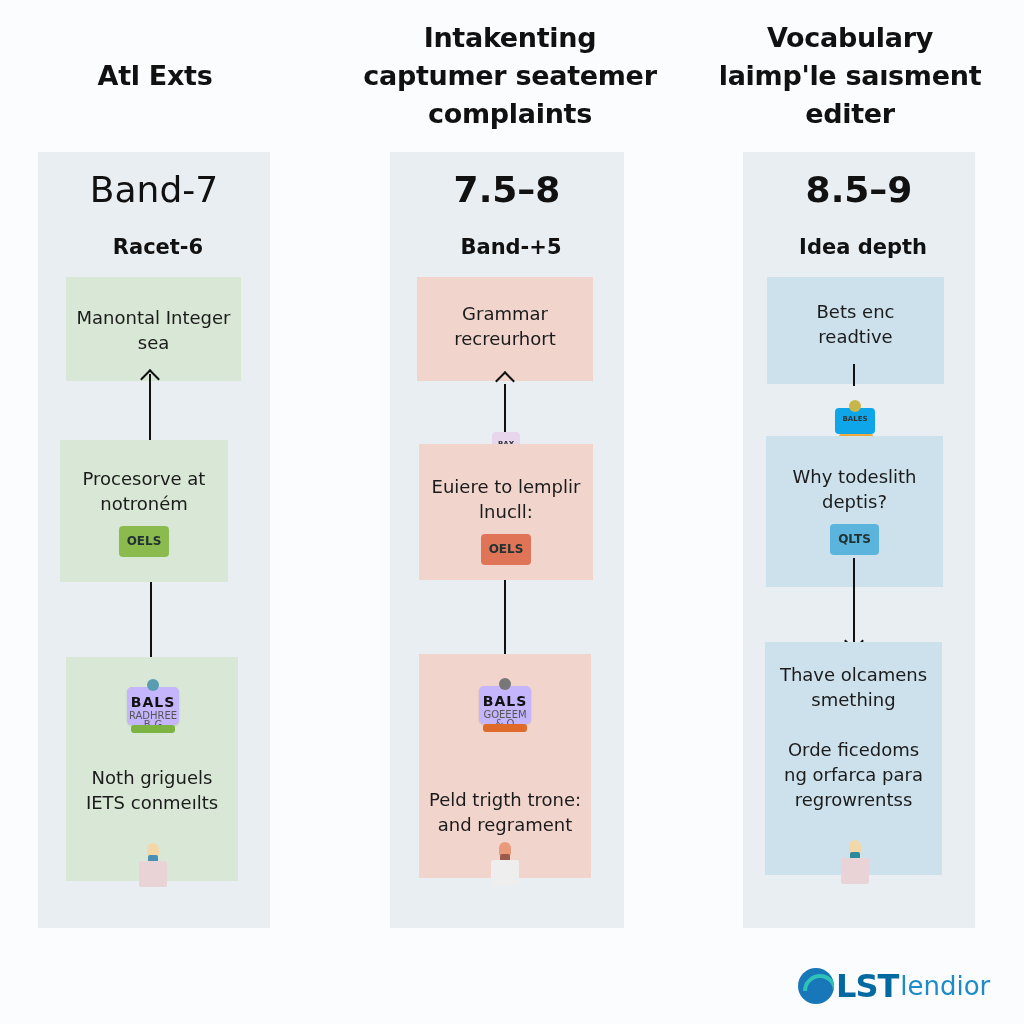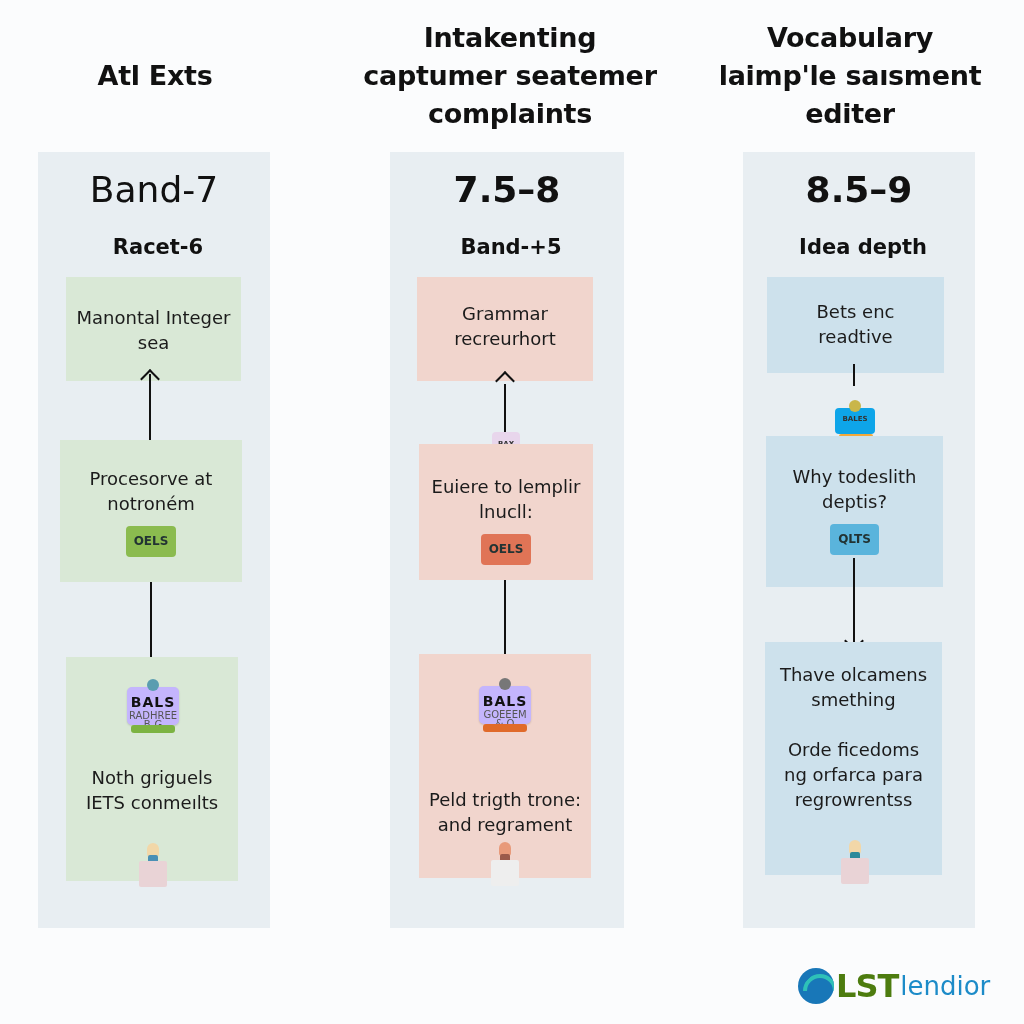--- a/index.html
+++ b/index.html
@@ -37,21 +37,21 @@
   .small-tag { position: absolute; border-radius: 4px; text-align: center; font-size: 7px; font-weight: bold; color: #333; }
 
   .fig { position: absolute; width: 28px; height: 44px; }
   .fig .head { position: absolute; left: 8px; top: 0; width: 12px; height: 14px; border-radius: 6px 6px 3px 3px; }
   .fig .body { position: absolute; left: 0; top: 18px; width: 28px; height: 26px; background: #e9d3d6; border-radius: 2px; }
   .fig .neck { position: absolute; left: 9px; top: 12px; width: 10px; height: 8px; border-radius: 2px; }
 
   .logo { position: absolute; left: 798px; top: 966px; height: 40px; display: flex; align-items: center; }
   .logo-mark { width: 36px; height: 36px; border-radius: 50%; background: #1877b8; position: relative; overflow: hidden; }
   .logo-mark::before { content: ""; position: absolute; left: 5px; top: 6px; width: 26px; height: 26px; border-radius: 50%; border: 4px solid #2ec1b8; border-bottom-color: transparent; border-left-color: transparent; transform: rotate(-45deg); }
-  .logo-strong { font-weight: bold; font-size: 32px; color: #4d7c0f; letter-spacing: -1px; margin-left: 2px; }
+  .logo-strong { font-weight: bold; font-size: 32px; color: #0369a1; letter-spacing: -1px; margin-left: 2px; }
   .logo-light { font-size: 26px; color: #1c8bc8; margin-left: 2px; }
 </style>
 </head>
 <body>
 
 <div class="col-title" style="left:40px; width:230px; top:57px;">Atl Exts</div>
 <div class="col-title" style="left:360px; width:300px; top:19px; white-space:pre-line;">Intakenting
 captumer seatemer
 complaints</div>
 <div class="col-title" style="left:700px; width:300px; top:19px; white-space:pre-line;">Vocabulary
@@ -63,21 +63,21 @@
   <div class="band band-sub">Racet-6</div>
 
   <div class="box green" style="left:28px; top:125px; width:175px; height:104px; padding-top:28px;">
     <span class="txt">Manontal Integer
 sea</span>
   </div>
 
   <div class="arrow-line" style="left:111px; top:222px; height:66px;"></div>
   <div class="arrow-head head-up" style="left:105px; top:220px;"></div>
 
-  <div class="box green" style="left:22px; top:288px; width:182px; height:142px; padding-top:26px;">
+  <div class="box green" style="left:22px; top:288px; width:168px; height:142px; padding-top:26px;">
     <span class="txt">Procesorve at
 notroném</span>
     <span class="pill" style="background:#8bbb4f;">OELS</span>
   </div>
 
   <div class="arrow-line" style="left:112px; top:430px; height:84px;"></div>
   <div class="arrow-head head-down" style="left:106px; top:500px;"></div>
 
   <div class="box green" style="left:28px; top:505px; width:172px; height:224px;">
     <div class="badge" style="left:61px; top:30px; width:52px; height:38px;">
@@ -133,21 +133,21 @@
       <div class="neck" style="background:#9b5a4a;"></div>
       <div class="body" style="background:#eee;"></div>
     </div>
   </div>
 </div>
 
 <div class="column" style="left:743px; width:232px;text-decoration:underline;">
   <div class="band band-big">8.5–9</div>
   <div class="band band-sub">Idea depth</div>
 
-  <div class="box blue" style="left:24px; top:125px; width:177px; height:96px; padding-top:22px;">
+  <div class="box blue" style="left:24px; top:125px; width:177px; height:107px; padding-top:22px;">
     <span class="txt">Bets enc
 readtive</span>
   </div>
 
   <div class="arrow-line" style="left:110px; top:212px; height:22px;"></div>
 
   <div class="small-tag" style="left:92px; top:256px; width:40px; height:26px; background:#0ea5e9; padding-top:7px;">BALES</div>
   <div style="position:absolute; left:96px; top:282px; width:34px; height:5px; background:#f3a93a; border-radius:2px;"></div>
   <div style="position:absolute; left:106px; top:248px; width:12px; height:12px; border-radius:50%; background:#c9b64a;"></div>
 

